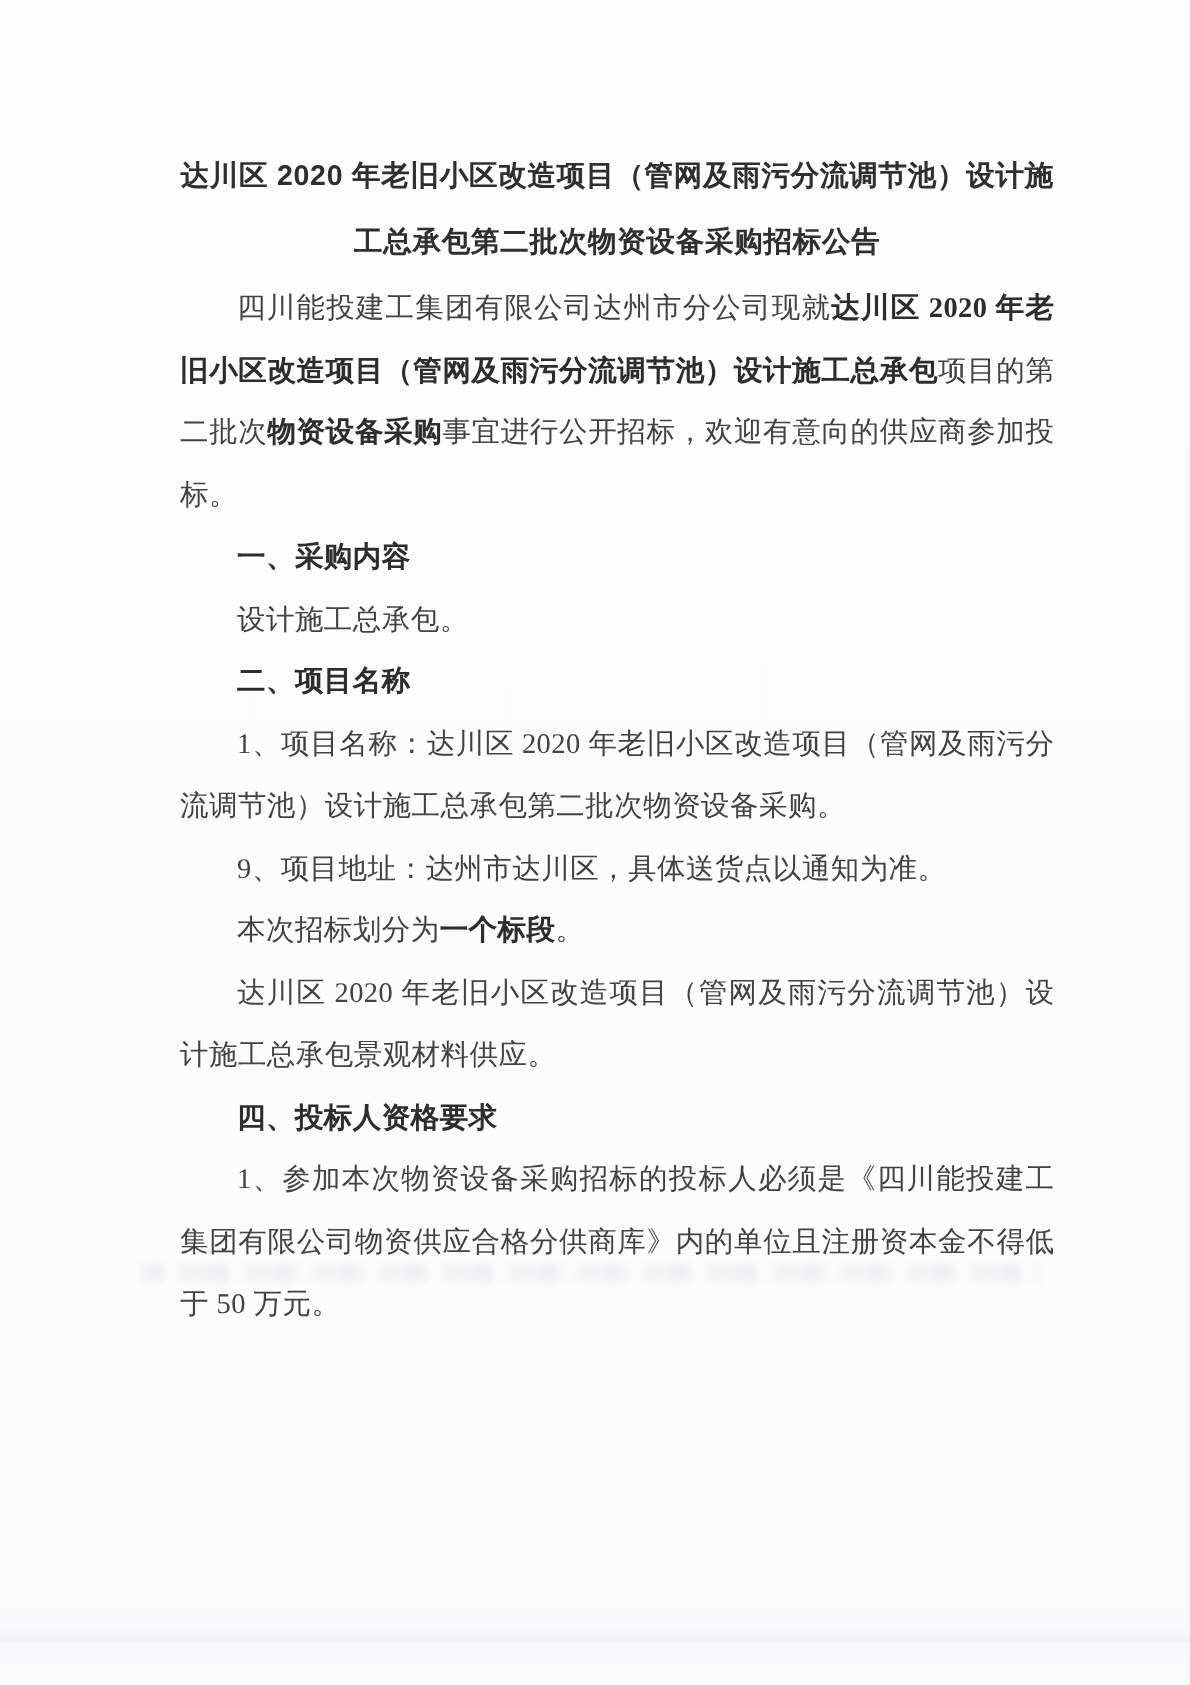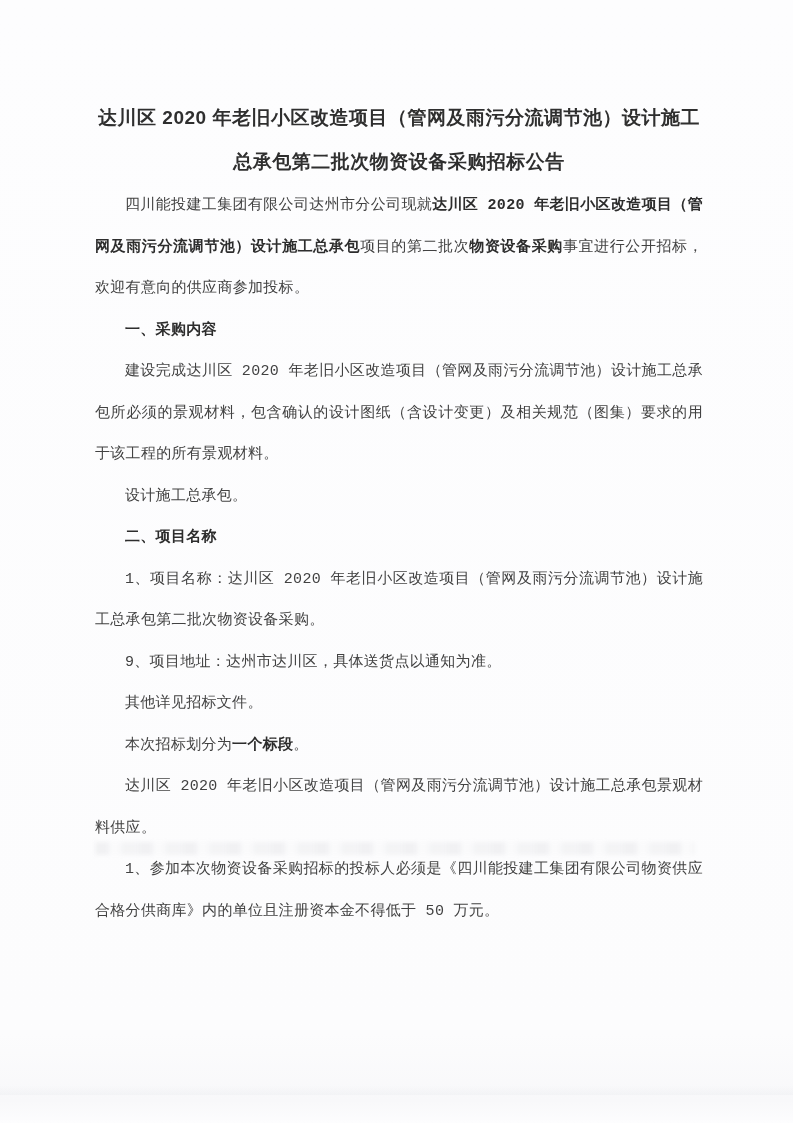--- a/index.html
+++ b/index.html
@@ -7,42 +7,41 @@
     width: 793px; height: 1123px;
     background: #f2f2f3;
     font-family: "Liberation Serif", "DejaVu Serif", serif;
     overflow: hidden;
   }
   .page {
     position: relative;
     width: 793px; height: 1123px;
     box-sizing: border-box;
     background: linear-gradient(180deg, #fdfdfe 0%, #fcfcfd 92%, #f8f8fa 98%, #fdfdfe 100%);
-    padding: 96px 90px 0 95px;
+    padding: 96px 90px 0 120px;
   }
   .doc-title {
     margin: 0;
     font-family: "Liberation Sans", "DejaVu Sans", sans-serif;
     font-weight: bold;
     font-size: 19px;
     line-height: 44px;
     text-align: center;
     color: #2f2f2f;
     letter-spacing: 0.5px;
   }
   .doc-body { margin-top: 1px; }
   .doc-body p {
     margin: 0;
-    font-size: 15px;
+    font-size: 19px;
     line-height: 41.5px;
     text-indent: 2em;
     text-align: justify;
     color: #424242;
     letter-spacing: 0.3px;
-    font-family: Liberation Mono, monospace;
   }
   .doc-body p.heading { font-weight: bold; color: #2d2d2d; }
   .doc-body span.run.bold { font-weight: bold; color: #2d2d2d; }
   
   .artifact-bleed {
     position: absolute;
     left: 95px; top: 842px;
     width: 600px; height: 13px;
     background: repeating-linear-gradient(90deg,
       rgba(150,152,160,0.10) 0 14px,
@@ -60,25 +59,24 @@
   }
 </style>
 </head>
 <body>
 
 <div class="page">
   <h1 class="doc-title">达川区 2020 年老旧小区改造项目（管网及雨污分流调节池）设计施工总承包第二批次物资设备采购招标公告</h1>
   <div class="doc-body">
       <p class="paragraph"><span class="run">四川能投建工集团有限公司达州市分公司现就</span><span class="run bold">达川区 2020 年老旧小区改造项目（管网及雨污分流调节池）设计施工总承包</span><span class="run">项目的第二批次</span><span class="run bold">物资设备采购</span><span class="run">事宜进行公开招标，欢迎有意向的供应商参加投标。</span></p>
       <p class="heading"><span class="run bold">一、采购内容</span></p>
-      <p class="paragraph"><span class="run">建设完成达川区 2020 年老旧小区改造项目（管网及雨污分流调节池）设计施工总承包所必须的景观材料，包含确认的设计图纸（含设计变更）及相关规范（图集）要求的用于该工程的所有景观材料。</span></p>
       <p class="paragraph"><span class="run">设计施工总承包。</span></p>
       <p class="heading"><span class="run bold">二、项目名称</span></p>
       <p class="paragraph"><span class="run">1、项目名称：达川区 2020 年老旧小区改造项目（管网及雨污分流调节池）设计施工总承包第二批次物资设备采购。</span></p>
       <p class="paragraph"><span class="run">9、项目地址：达州市达川区，具体送货点以通知为准。</span></p>
-      <p class="paragraph"><span class="run">其他详见招标文件。</span></p>
       <p class="paragraph"><span class="run">本次招标划分为</span><span class="run bold">一个标段</span><span class="run">。</span></p>
       <p class="paragraph"><span class="run">达川区 2020 年老旧小区改造项目（管网及雨污分流调节池）设计施工总承包景观材料供应。</span></p>
+      <p class="heading"><span class="run bold">四、投标人资格要求</span></p>
       <p class="paragraph"><span class="run">1、参加本次物资设备采购招标的投标人必须是《四川能投建工集团有限公司物资供应合格分供商库》内的单位且注册资本金不得低于 50 万元。</span></p>
     </div>
   <div class="artifact-bleed"></div>
   <div class="artifact-edge"></div>
 </div>
 
 </body></html>

